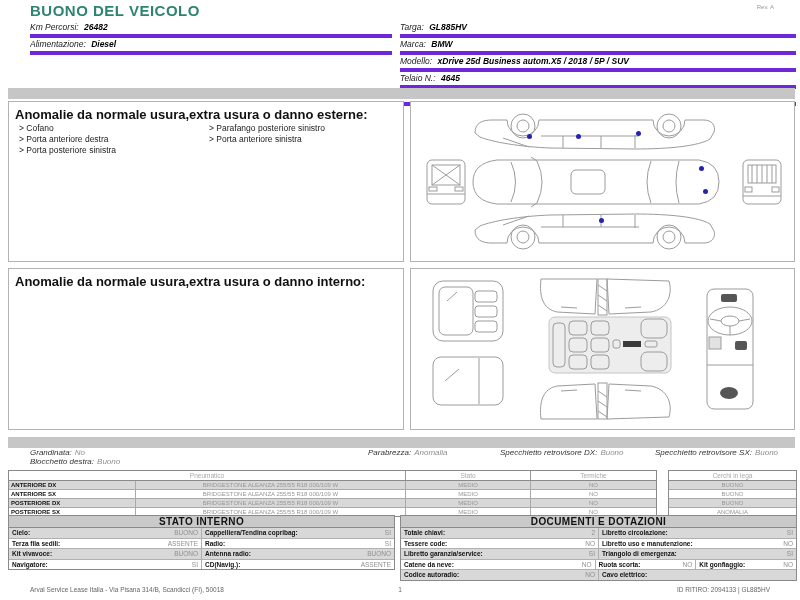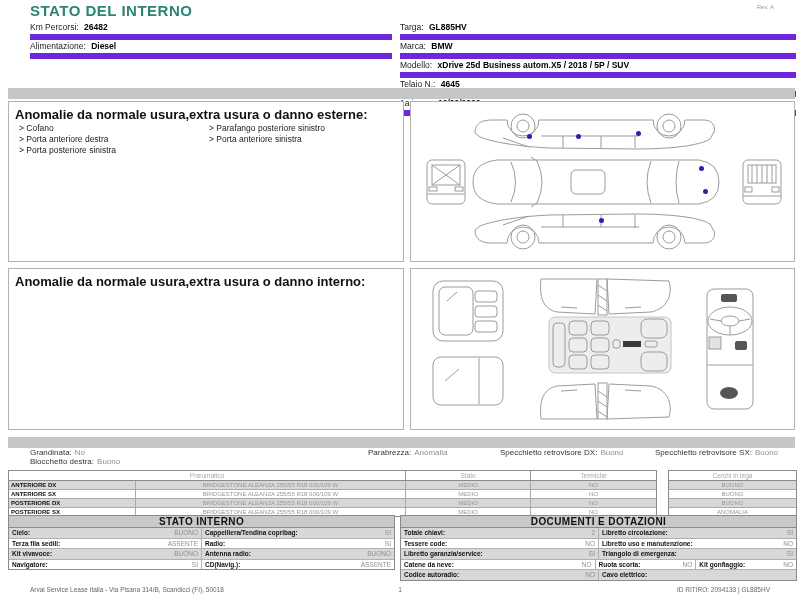--- a/index.html
+++ b/index.html
@@ -7,41 +7,41 @@
     width:800px;height:600px;position:relative;background:#ffffff;
     font-family:"Liberation Sans", sans-serif;color:#111;overflow:hidden;
   }
   .abs{position:absolute;}
   
   .page-title{left:30px;top:2px;font-size:15px;font-weight:bold;color:#2d8472;letter-spacing:.5px;}
   .rev{right:26px;top:4px;font-size:6px;color:#999;}
   
   .info-left{left:30px;top:21px;width:362px;}
   .info-right{left:400px;top:21px;width:396px;}
-  .info-row{height:13px;line-height:12px;border-bottom:6px solid #6d28d9;font-size:8.5px;white-space:nowrap;overflow:hidden;}
+  .info-row{height:13px;line-height:12px;border-bottom:4px solid #6d28d9;font-size:8.5px;white-space:nowrap;overflow:hidden;font-style:italic;}
   .info-row .lbl{color:#222;}
   .info-row .val{font-weight:bold;color:#000;margin-left:3px;}
   
   .graybar{left:8px;width:787px;height:11px;background:#c6c6c6;}
   .gb1{top:88px;} .gb2{top:437px;}
   
   .anom-box{border:1px solid #b2b2b2;background:#fff;}
   .box-ext-txt{left:8px;top:101px;width:394px;height:159px;}
   .box-ext-img{left:410px;top:101px;width:383px;height:159px;}
   .box-int-txt{left:8px;top:268px;width:394px;height:160px;}
   .box-int-img{left:410px;top:268px;width:383px;height:160px;}
   .box-title{font-size:13px;font-weight:bold;margin:5px 6px 4px 6px;color:#111;}
   .item-col{position:absolute;top:21px;}
   .col1{left:10px;} .col2{left:200px;}
   .anom-item{font-size:8.5px;line-height:11px;color:#222;white-space:nowrap;}
   .anom-item::before{content:">\00a0 ";color:#222;}
   .dmark{position:absolute;width:5px;height:5px;border-radius:50%;}
   .diagram{position:absolute;left:0;top:0;}
   
-  .sumline{font-size:8px;line-height:9px;white-space:nowrap;}
+  .sumline{font-size:8px;line-height:9px;white-space:nowrap;font-style:italic;}
   .sum-lbl{color:#333;}
   .sum-val{color:#8f8f8f;margin-left:3px;}
   
   .tire-main{left:8px;top:470px;width:647px;border:1px solid #8a8a8a;background:#fff;}
   .tire-cerchi{left:668px;top:470px;width:127px;border:1px solid #8a8a8a;background:#fff;}
   .t-hrow{display:flex;height:9px;line-height:9px;border-bottom:1px solid #8a8a8a;background:#fff;}
   .t-h{color:#a8a8a8;font-size:6.5px;text-align:center;box-sizing:border-box;}
   .t-h1{width:397px;border-right:1px solid #999;}
   .t-h2,.t-h3{width:125px;}
   .t-h2{border-right:1px solid #999;}
@@ -71,21 +71,21 @@
   
   .footer{top:586px;left:0;width:800px;font-size:6.5px;color:#666;}
   .f-left{position:absolute;left:30px;top:0;}
   .f-page{position:absolute;left:0;width:800px;text-align:center;top:0;}
   .f-right{position:absolute;right:30px;top:0;}
   svg{display:block;}
 </style>
 </head>
 <body>
 
-<div class="abs page-title">STATO DEL INTERNO</div>
+<div class="abs page-title">BUONO DEL VEICOLO</div>
 <div class="abs rev">Rev. A</div>
 
 <div class="abs info-left">
   <div class="info-row">
     <span class="lbl">Km Percorsi:</span>
     <span class="val">26482</span>
   </div>
   <div class="info-row">
     <span class="lbl">Alimentazione:</span>
     <span class="val">Diesel</span>

